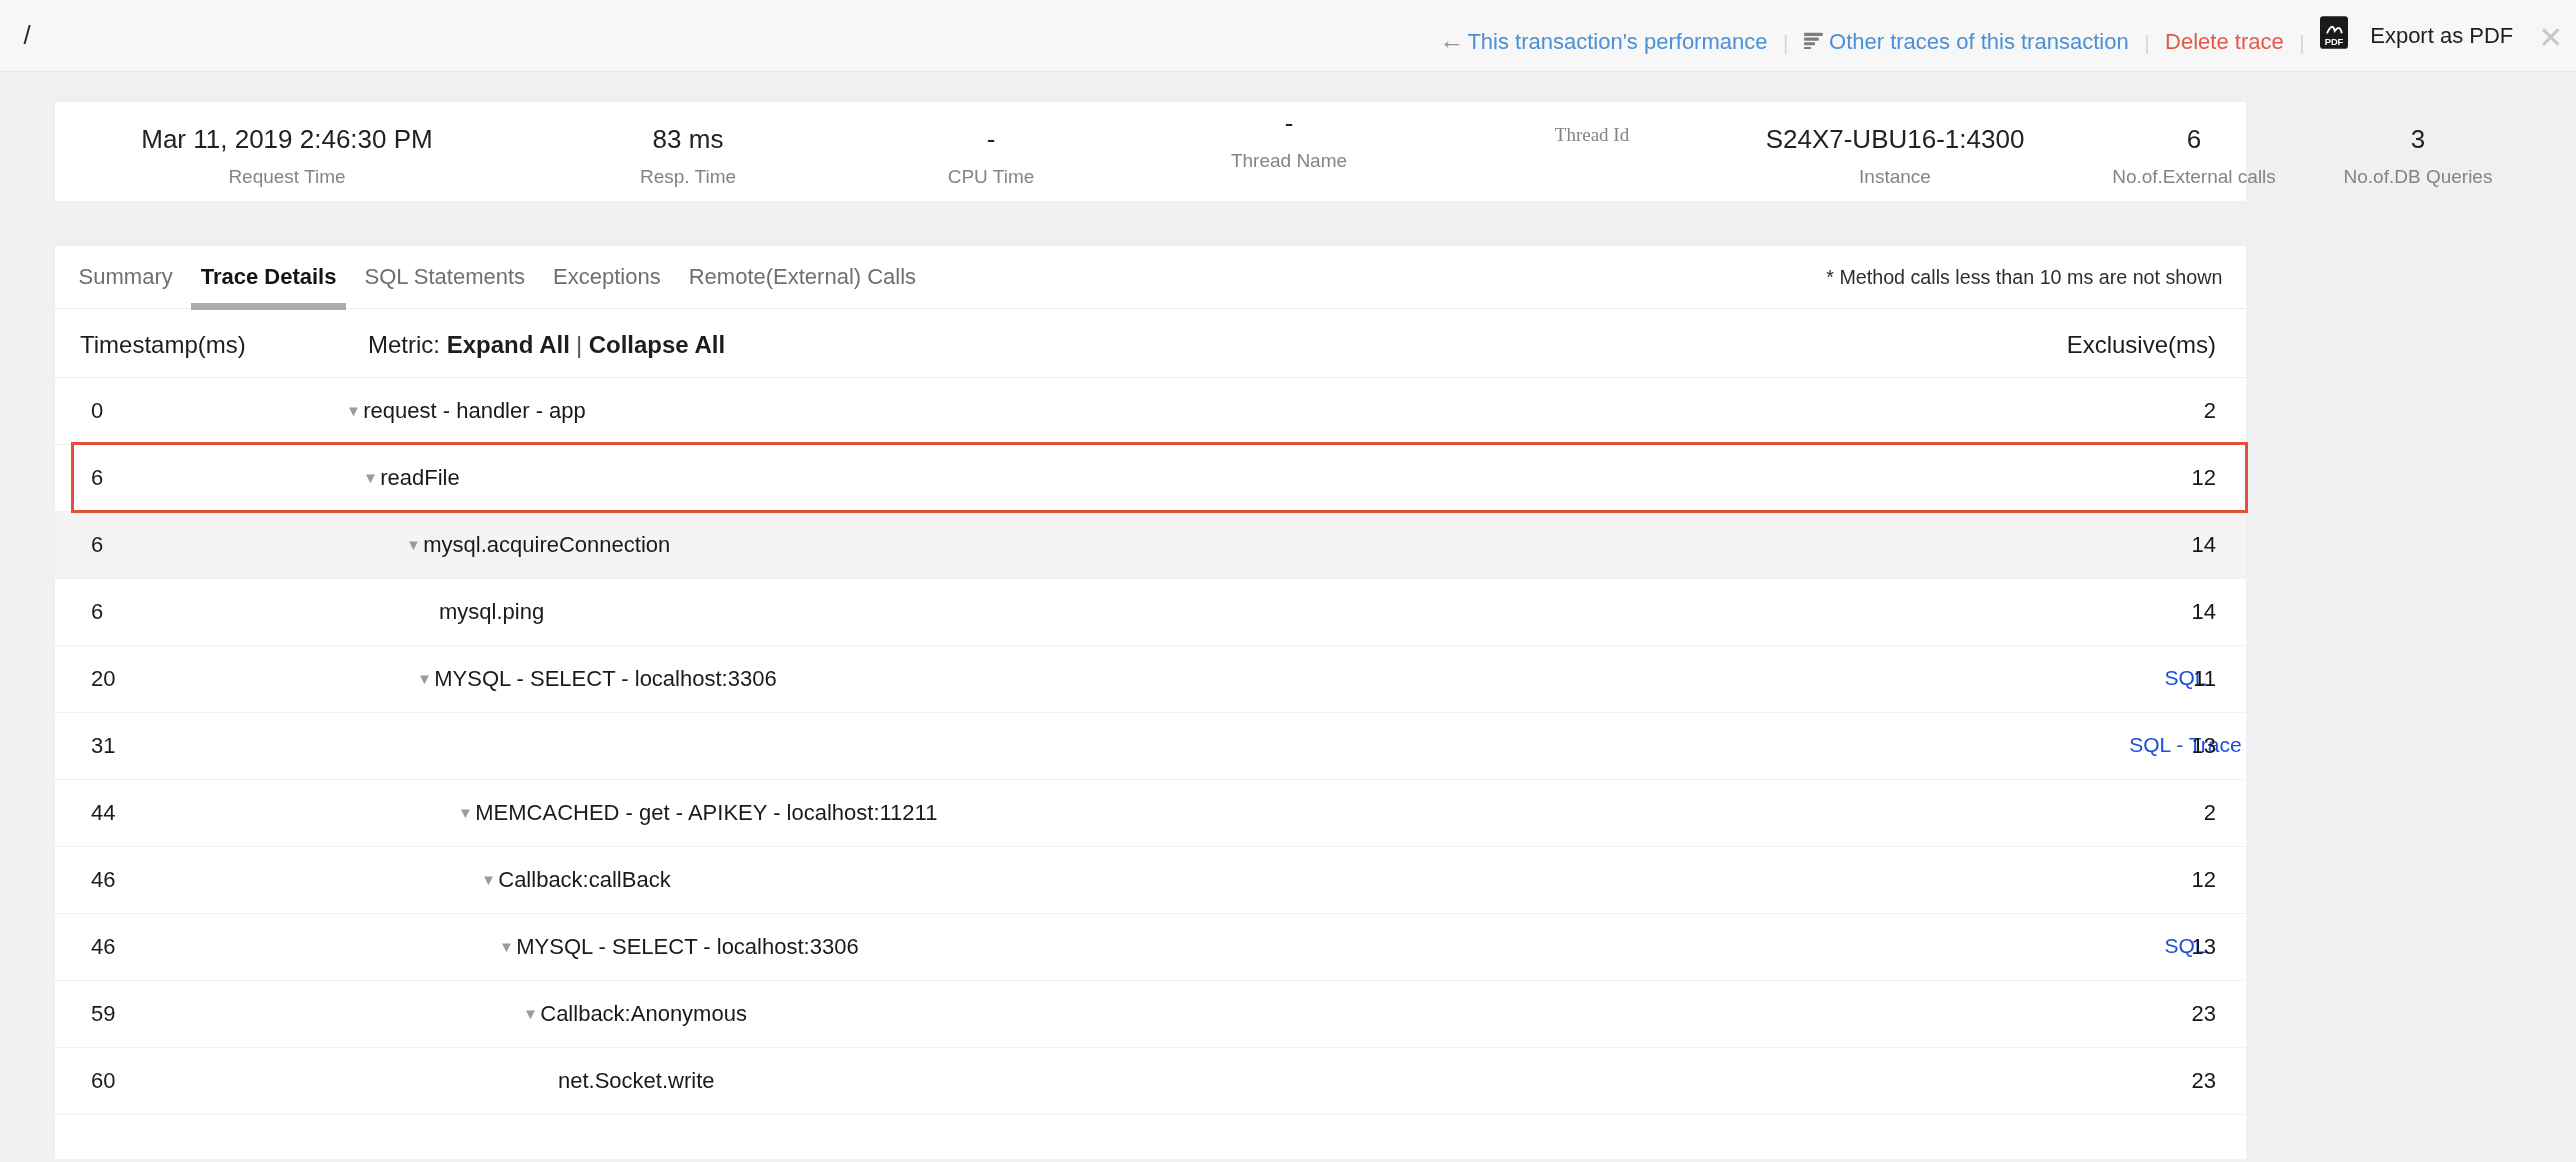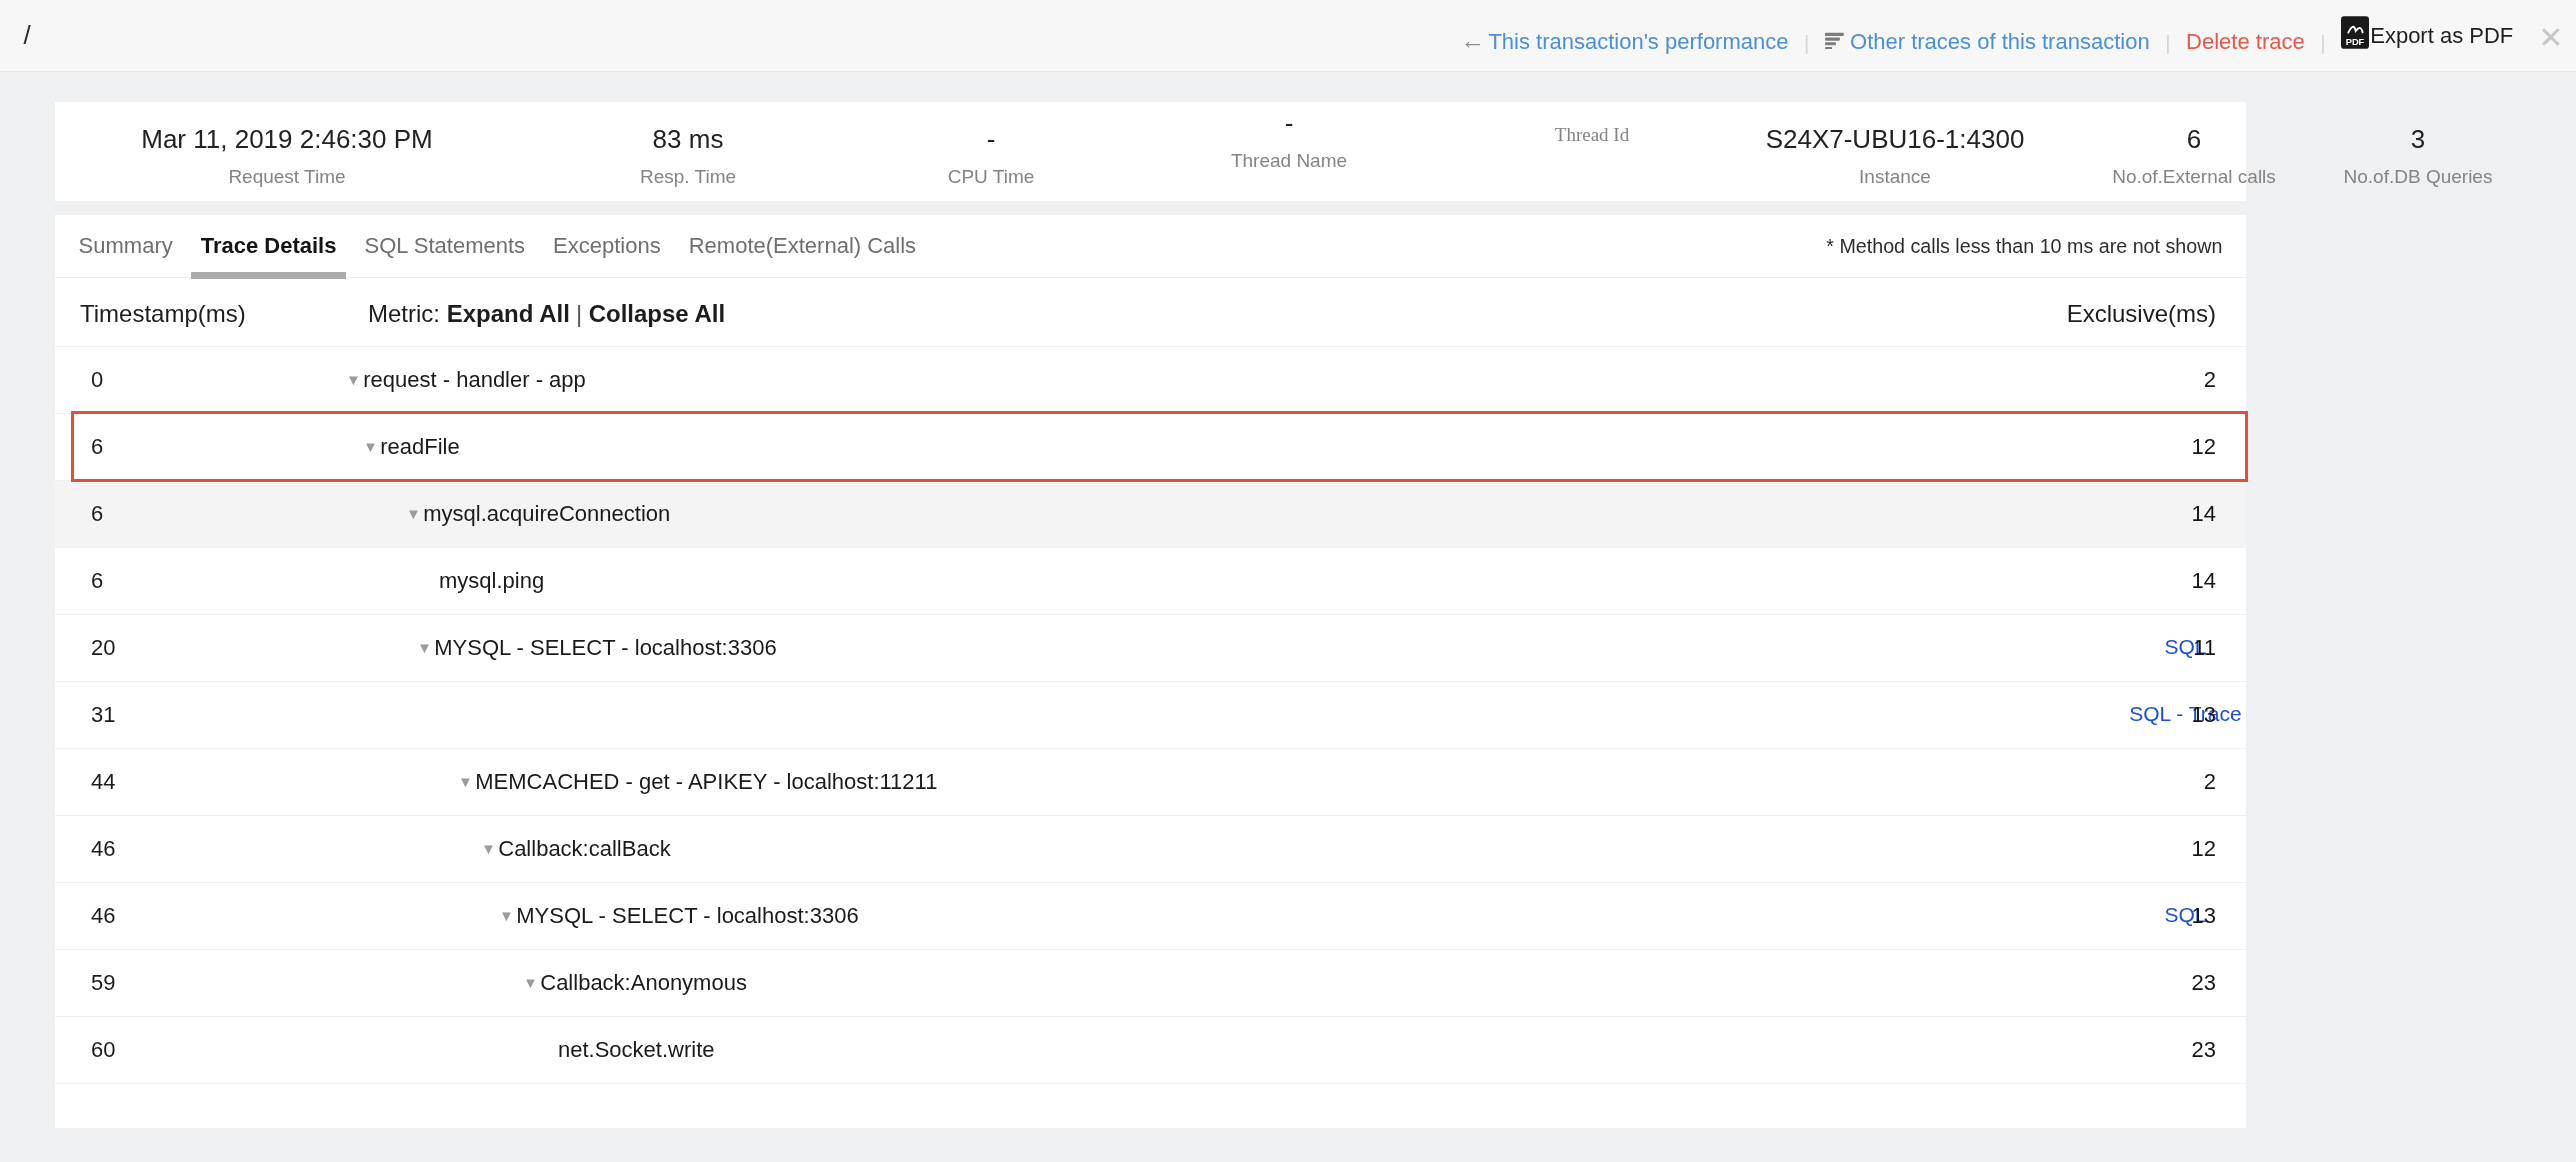--- a/index.html
+++ b/index.html
@@ -15,34 +15,34 @@
   .topbar{
     height:72px;background:#f7f7f7;border-bottom:1.6px solid #e3e4e5;
     display:flex;align-items:center;justify-content:space-between;
     padding:0 12.6px 0 23.6px;box-sizing:border-box;
   }
   .tx-path{font-size:26px;color:#2b2b2b;}
   .top-links{display:flex;align-items:flex-end;gap:14px;font-size:22px;}
   .top-links .sep{color:#d4d4d4;font-size:20.4px;padding:0 1.6px;}
   .link-blue{color:#4b8fd5;cursor:pointer;}
   .link-red{color:#e4584c;cursor:pointer;}
-  .link-dark{color:#1e1e1e;cursor:pointer;display:flex;align-items:center;gap:1px;}
+  .link-dark{color:#1e1e1e;cursor:pointer;display:flex;align-items:center;gap:22px;}
   .back-arrow{color:#8e8e8e;font-size:25px;margin-right:3.1px;}
   .bars-icon{display:inline-block;margin-right:4.7px;}
   .close-x{color:#c7c7c7;font-size:30px;font-weight:bold;margin-left:11px;cursor:pointer;}
   
   .card{background:#ffffff;margin-left:55px;width:2191px;box-sizing:border-box;}
   .summary-card{margin-top:30px;height:99px;position:relative;}
   .stat{position:absolute;width:330px;text-align:center;}
   .stat .val{font-size:26px;color:#222;line-height:31px;}
   .stat .lbl{font-size:19px;color:#848484;margin-top:11px;}
   .stat.raised{transform:translateY(-15.7px);}
   .stat.label-only .lbl{margin-top:0;font-family:Liberation Serif, serif;}
   
-  .main-card{margin-top:14px;padding-bottom:44px;position:relative;}
+  .main-card{margin-top:45px;padding-bottom:44px;position:relative;}
   .tabs-row{
     display:flex;align-items:center;justify-content:space-between;
     padding:0 23.6px;height:63px;border-bottom:1.6px solid #ececec;box-sizing:border-box;
   }
   .tabs{display:flex;align-items:center;gap:28px;height:100%;}
   .tab{font-size:22px;color:#6f6f6f;position:relative;display:flex;align-items:center;height:100%;cursor:pointer;white-space:nowrap;}
   .tab.active{color:#141414;font-weight:bold;}
   .tab.active::after{
     content:"";position:absolute;left:-9.4px;right:-9.4px;bottom:-1.6px;height:7px;background:#ababab;
   }

